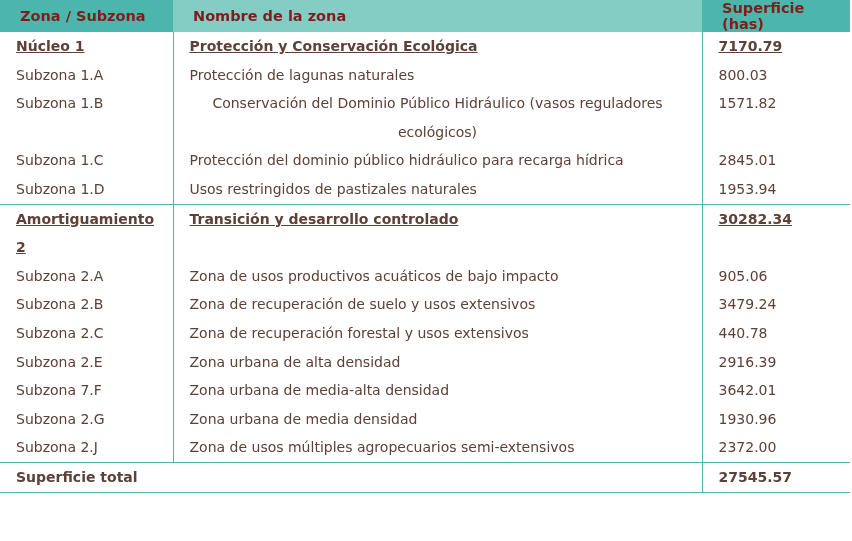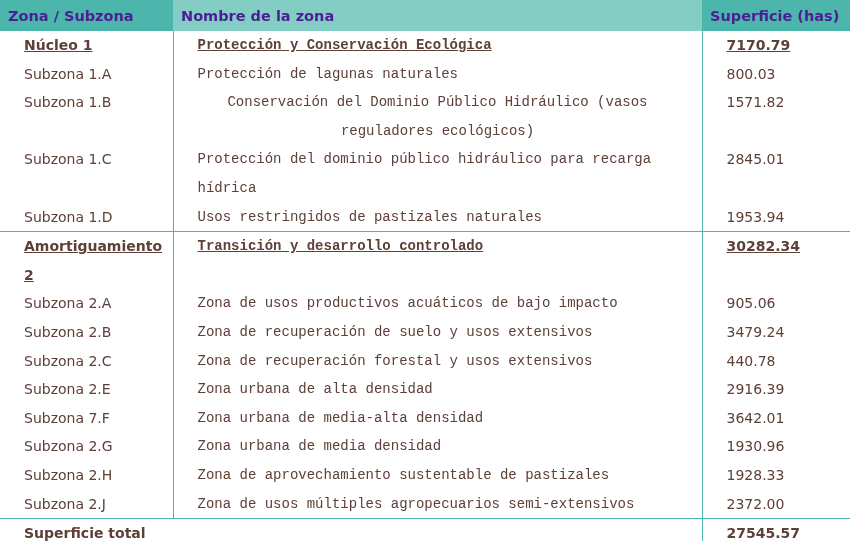--- a/index.html
+++ b/index.html
@@ -1,26 +1,26 @@
 <!DOCTYPE html>
 <html><head>
 <meta charset="utf-8">
 <style>
   html, body { margin: 0; padding: 0; background: #ffffff; }
   body { width: 852px; height: 541px; overflow: hidden; font-family: "DejaVu Sans", sans-serif; }
   table { border-collapse: collapse; width: 850px; table-layout: fixed; font-size: 14px; color: #5d4037; }
   col.c1 { width: 173px; }
   col.c2 { width: 529px; }
   col.c3 { width: 148px; }
-  thead th { height: 31px; padding: 0 8px; text-align: left; font-weight: bold; color: #4c1d95; font-size: 14.5px; }
+  thead th { height: 31px; padding: 0 20px; text-align: left; font-weight: bold; color: #7f1d1d; font-size: 14.5px; }
   th.dark { background: #4db6ac; }
   th.light { background: #84cdc4; }
-  td { padding: 0 24px; height: 28.6px; line-height: 28.6px; vertical-align: top; font-size: 14px; }
+  td { padding: 0 16px; height: 28.6px; line-height: 28.6px; vertical-align: top; font-size: 14px; }
   td.c1 { border-right: 1.5px solid #4db6ac; }
-  td.c2 { border-right: 1.5px solid #4db6ac; font-family: Liberation Mono, monospace; }
+  td.c2 { border-right: 1.5px solid #4db6ac; }
   td.c2.wrap { line-height: 28.6px; text-align: center; }
   tr.group td { font-weight: bold; text-decoration: underline; }
   tr.topline td { border-top: 1.5px solid #4db6ac; }
   tr.total td { font-weight: bold; border-top: 1.5px solid #4db6ac; border-bottom: 1.5px solid #4db6ac; }
   tr.total td.c1 { border-right: none; }
 </style>
 </head>
 <body>
 
 <table>
@@ -91,25 +91,20 @@
       <td class="c1">Subzona 7.F</td>
       <td class="c2">Zona urbana de media-alta densidad</td>
       <td>3642.01</td>
     </tr>
     <tr>
       <td class="c1">Subzona 2.G</td>
       <td class="c2">Zona urbana de media densidad</td>
       <td>1930.96</td>
     </tr>
     <tr>
-      <td class="c1">Subzona 2.H</td>
-      <td class="c2">Zona de aprovechamiento sustentable de pastizales</td>
-      <td>1928.33</td>
-    </tr>
-    <tr>
       <td class="c1">Subzona 2.J</td>
       <td class="c2">Zona de usos múltiples agropecuarios semi-extensivos</td>
       <td>2372.00</td>
     </tr>
     <tr class="total">
       <td class="c1" colspan="2" style="border-right:1.5px solid #4db6ac;">Superficie total</td>
       <td>27545.57</td>
     </tr>
   </tbody>
 </table>

